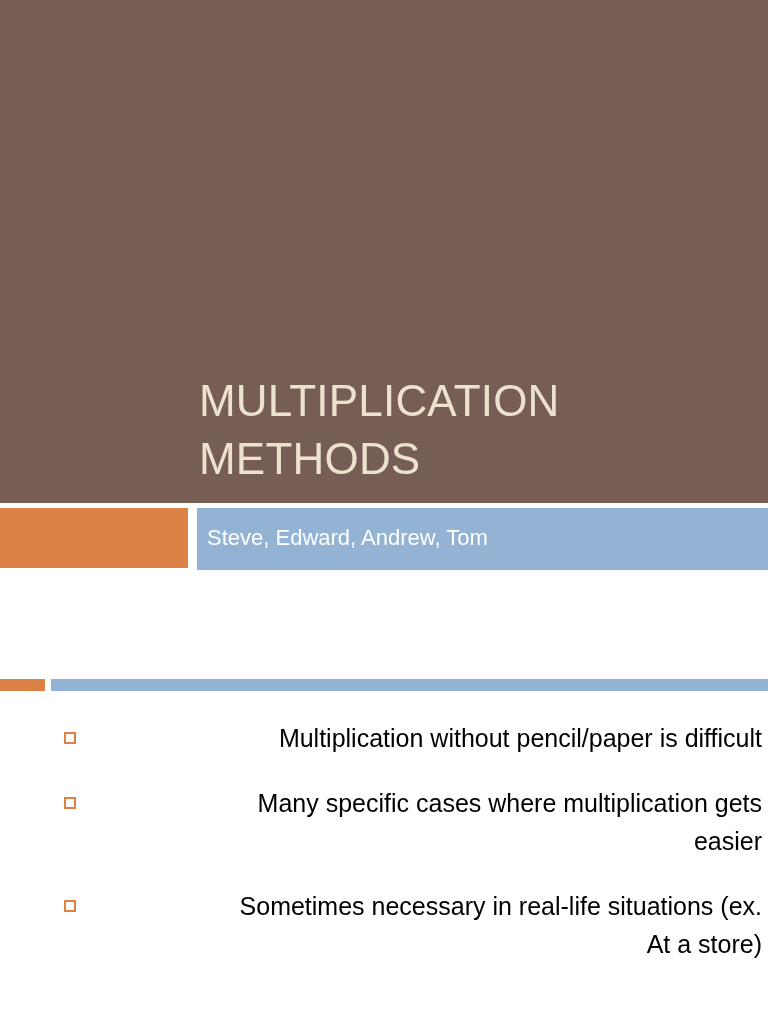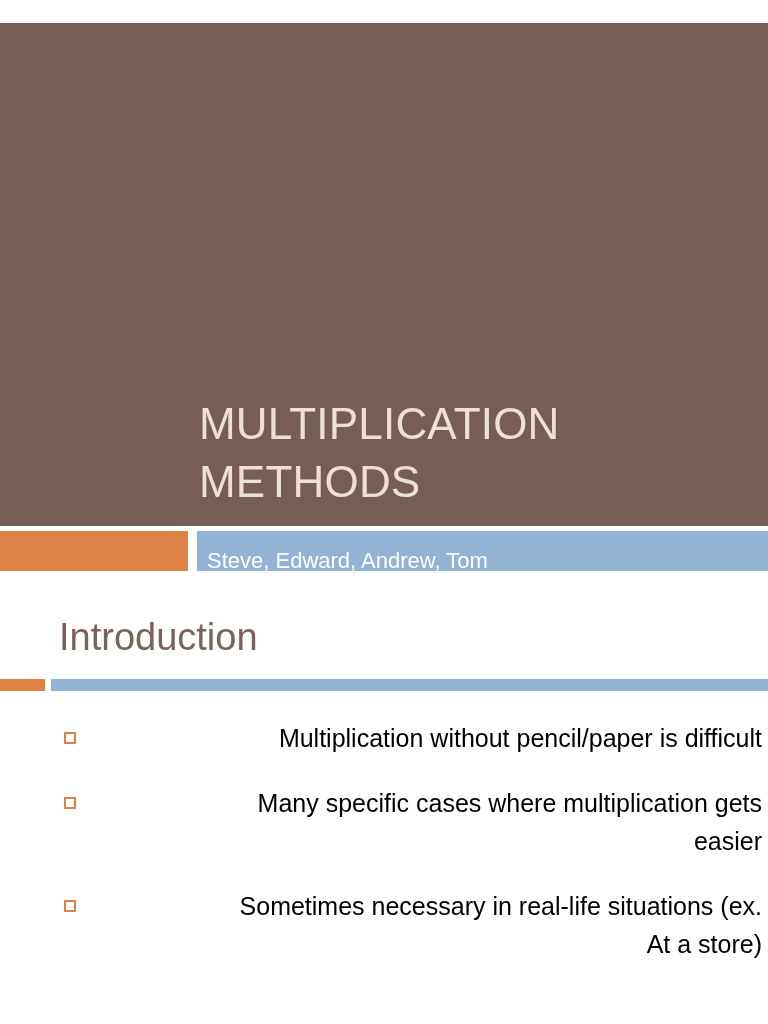--- a/index.html
+++ b/index.html
@@ -23,21 +23,20 @@
 
   
   .slide-title {
     position: absolute;
     left: 0;
     top: 0;
     width: 768px;
     height: 571px;
     background: #ffffff;
     overflow: hidden;
-    margin-top: 23px;
   }
   .title-backdrop {
     position: absolute;
     left: 0;
     top: 0;
     width: 768px;
     height: 503px;
     background: #765e55;
   }
   .title-text-wrap {
@@ -185,21 +184,20 @@
     <div class="title-accent-orange"></div>
 
     <div class="title-subtitle-bar">
       <span class="title-subtitle-text">Steve, Edward, Andrew, Tom</span>
     </div>
 
   </section>
 
   <section class="slide-content">
 
-    <h2 class="content-heading">Introduction</h2>
 
     <div class="divider">
       <div class="divider-orange"></div>
       <div class="divider-blue"></div>
     </div>
 
     <ul class="bullet-list">
 
       <li class="bullet-item">
         <span class="bullet-marker"></span>

